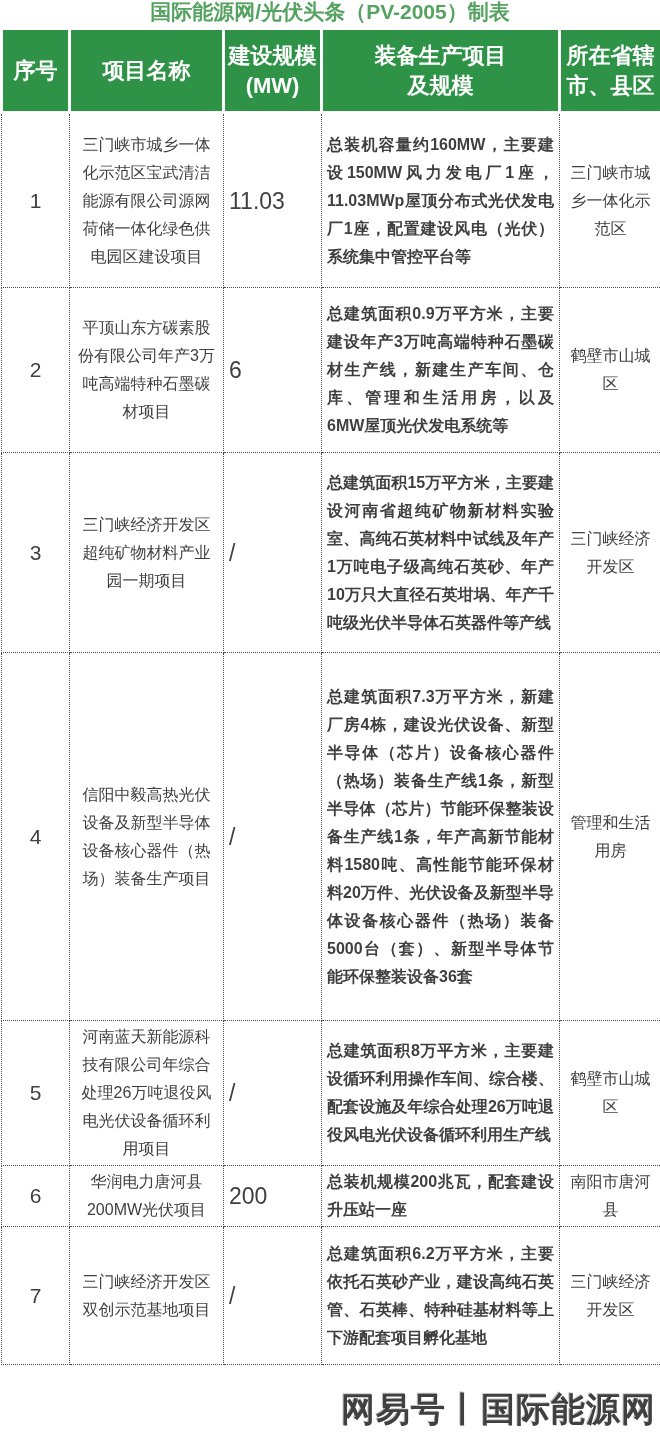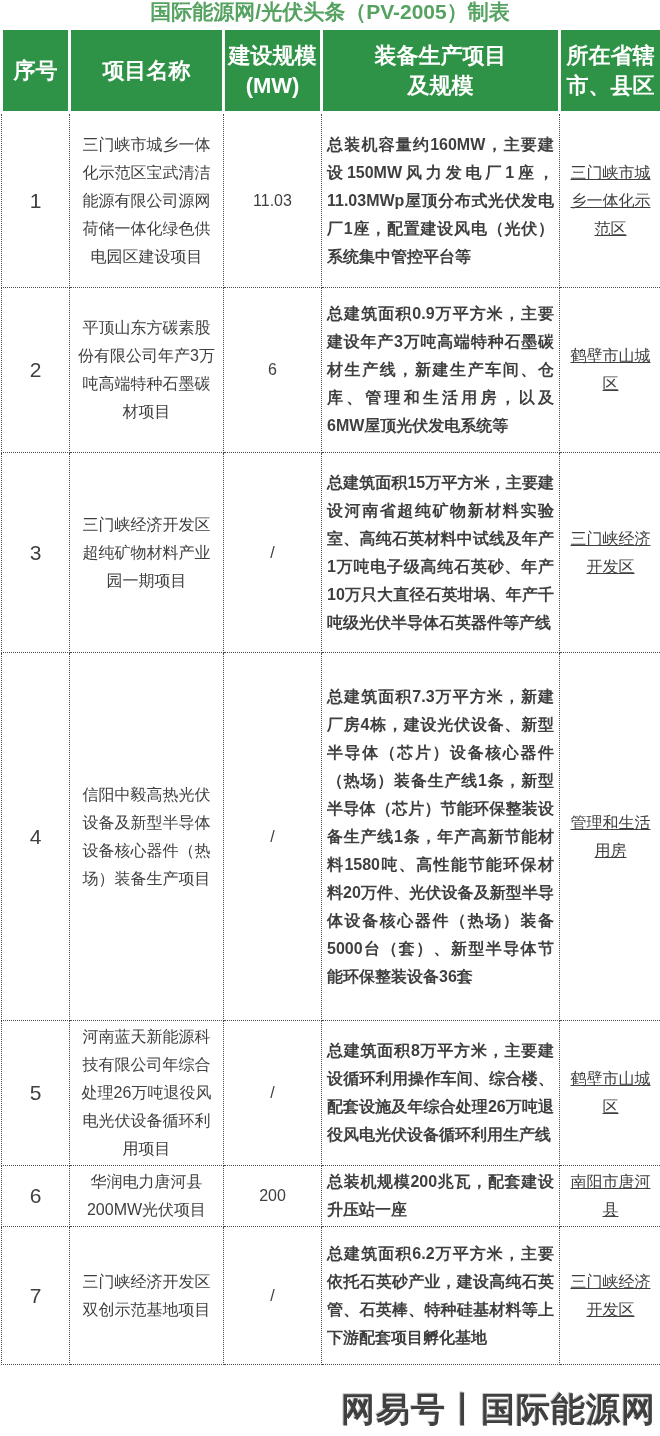--- a/index.html
+++ b/index.html
@@ -49,23 +49,23 @@
   tbody td, tfoot td {
     border: 1px dotted #4a4a4a;
     color: #3f3f3f;
     font-size: 16px;
     line-height: 28px;
     vertical-align: middle;
     padding: 2px 5px;
   }
   td.c-no   { text-align: center; font-size: 21px; }
   td.c-name { text-align: center; }
-  td.c-cap  { text-align: center; font-size: 16px; }
+  td.c-cap  { text-align: left; font-size: 23px; }
   td.c-content { text-align: justify; font-weight: bold; }
-  td.c-loc  { text-align: center; text-decoration: underline; }
+  td.c-loc  { text-align: center; }
   tr.r0 { height: 175px; }
   tr.r1 { height: 165px; }
   tr.r2 { height: 200px; }
   tr.r3 { height: 368px; }
   tr.r4 { height: 142px; }
   tr.r5 { height: 57px;  }
   tr.r6 { height: 138px; }
   .watermark {
     position: absolute;
     right: 4px;

